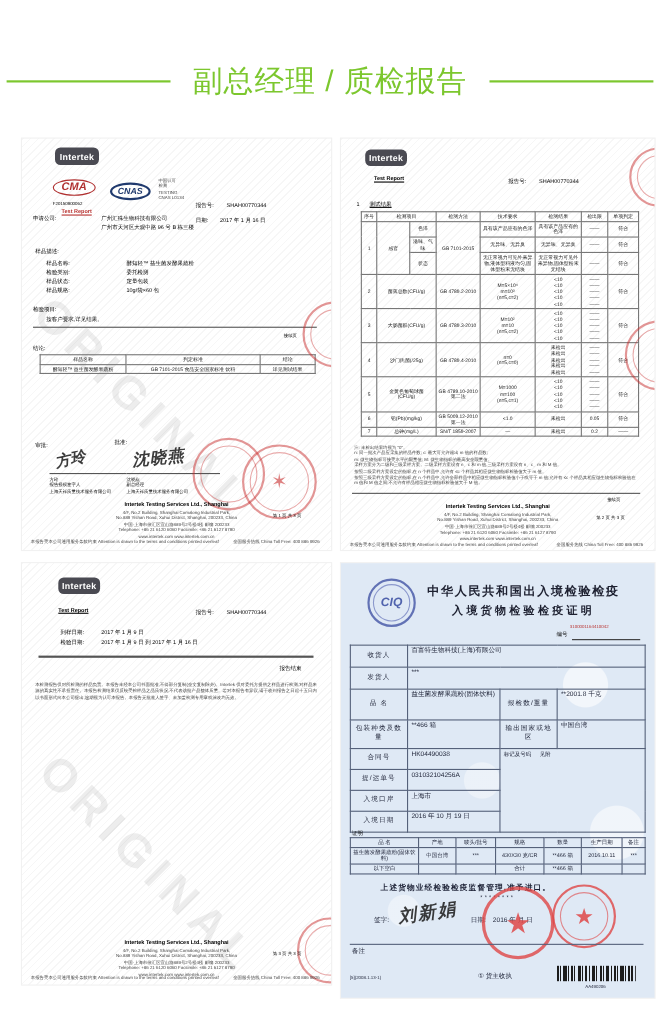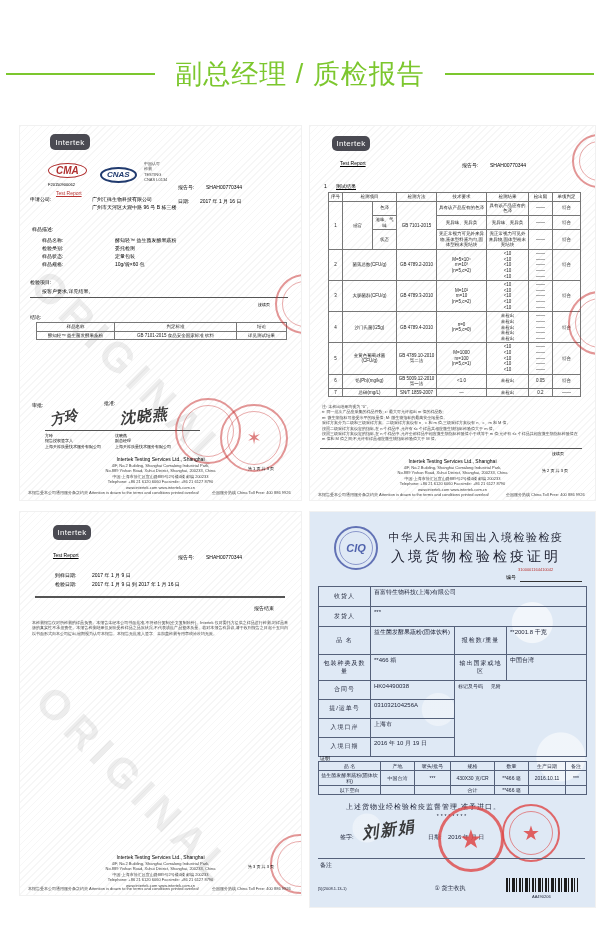--- a/index.html
+++ b/index.html
@@ -18,28 +18,28 @@
   #d3{left:20px;top:512px;width:281px;height:383px}
   #d4{left:310px;top:512px;width:285px;height:395px;background-color:#dfe9f5;
       background-image:radial-gradient(circle at 78% 28%,rgba(255,255,255,.6) 0 20px,transparent 21px),
                        radial-gradient(circle at 88% 62%,rgba(255,255,255,.55) 0 24px,transparent 25px),
                        radial-gradient(circle at 45% 50%,rgba(255,255,255,.4) 0 16px,transparent 17px),
                        radial-gradient(circle at 20% 80%,rgba(255,255,255,.4) 0 14px,transparent 15px)}
   .abs{position:absolute}
   .t4{font-size:4px;line-height:1.35}
   .t5{font-size:5px;line-height:1.3}
   .t6{font-size:6px;line-height:1.3}
-  .b{font-weight:normal}
+  .b{font-weight:bold}
   .red{color:#b83230}
   .gray{color:#444}
   .ctr{text-align:center}
   .pre{white-space:pre-line}
   .uline{text-decoration:underline}
   .itk{background:#4a4a52;color:#fff;border-radius:5px;display:flex;align-items:center;justify-content:center;
-       font-weight:normal;font-size:8px;letter-spacing:.3px}
+       font-weight:bold;font-size:8px;letter-spacing:.3px}
   .cma{color:#b03030;font-weight:bold;font-style:italic;font-size:10px;border:1.5px solid #b03030;
        border-radius:50%;padding:1px 7px;display:inline-block}
   .cnas{color:#203a6e;font-weight:bold;font-style:italic;font-size:8px;border:2px solid #203a6e;
         border-radius:50%;padding:1.5px 5px;display:inline-block}
   .hrline{position:absolute;height:1px;background:#555}
   .rtbl{border-collapse:collapse;table-layout:fixed;width:100%}
   .rtbl td,.rtbl th{border:.5px solid #777;padding:1px;font-size:4.5px;line-height:1.25;text-align:center;
         font-weight:normal;vertical-align:middle;white-space:pre-line;word-break:break-all;color:#222}
   .ctbl{border-collapse:collapse;table-layout:fixed;width:100%}
   .ctbl td{border:1px solid #55617a;padding:2px 3px;font-size:6px;line-height:1.25;vertical-align:top;color:#1d2236}
@@ -362,21 +362,21 @@
   <div class="abs t4 gray" style="left:8px;top:374px">本报告受本公司通用服务条款约束 Attention is drawn to the terms and conditions printed overleaf</div>
   <div class="abs t4 gray" style="left:192px;top:374px">全国服务热线 China Toll Free: 400 886 9926</div>
 </div>
 
 <div id="d4" class="doc">
   <div class="ciq" style="left:24px;top:14px;width:40px;height:40px">
     <span class="in2"></span>
     <span>CIQ</span>
   </div>
   <div class="abs b ctr" style="left:68px;top:18px;width:196px;font-size:11px;letter-spacing:1.5px;color:#1d2030">中华人民共和国出入境检验检疫</div>
-  <div class="abs b ctr" style="left:68px;top:36px;width:196px;font-size:14px;letter-spacing:3px;color:#1d2030">入境货物检验检疫证明</div>
+  <div class="abs b ctr" style="left:68px;top:36px;width:196px;font-size:10px;letter-spacing:3px;color:#1d2030">入境货物检验检疫证明</div>
   <div class="abs t4 red" style="left:208px;top:55px">3100001164410042</div>
   <div class="abs t5" style="left:196px;top:62px">编号</div>
   <div class="hrline" style="left:210px;top:69px;width:62px;background:#333"></div>
   <div class="abs" style="left:8px;top:74px;width:268px">
     <table class="ctbl">
       <colgroup>
           <col style="width:52px">
           <col style="width:84px">
           <col style="width:52px">
           <col style="width:80px">

